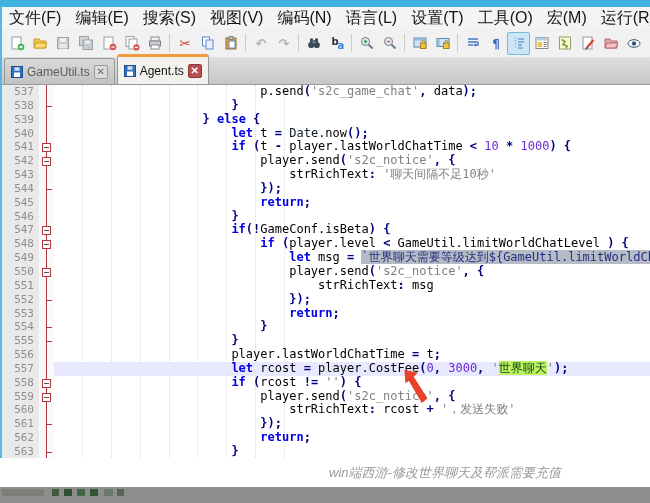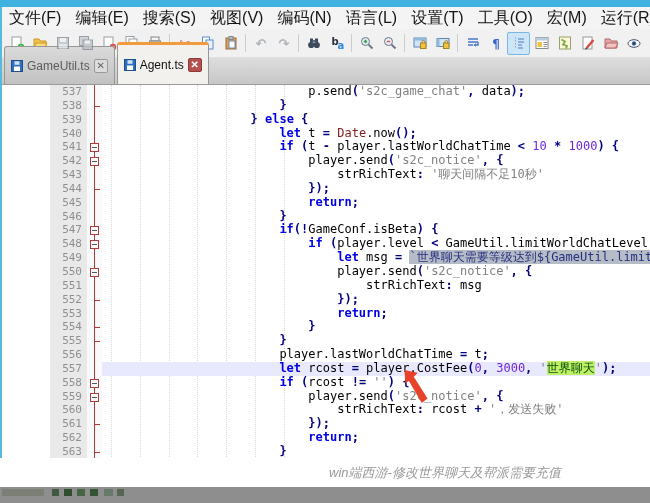--- a/index.html
+++ b/index.html
@@ -7,44 +7,44 @@
   .app{position:relative;width:650px;height:503px;}
   .titlebar{height:7px;background:#3fb2e0;}
   .win{border-left:2px solid #56b9de;}
   .menubar{height:22px;background:#f4f4f4;display:flex;align-items:center;font-size:16px;color:#151515;}
   .menu-item{padding:3px 7px;white-space:nowrap;}
   .toolbar{height:28px;background:#f1f1f1;display:flex;align-items:center;padding-left:3px;border-bottom:1px solid #e0e0e0;}
   .tbtn{width:21px;height:21px;display:flex;align-items:center;justify-content:center;border:1px solid transparent;border-radius:2px;}
   .tbtn.active{background:#cde6f7;border:1px solid #79b7e0;}
   .tsep{width:1px;height:18px;background:#cccccc;margin:0 3px;}
   .tabbar{height:26px;background:linear-gradient(#dddddd,#c7c7c7);display:flex;align-items:flex-end;padding-left:2px;border-bottom:1px solid #9a9a9a;}
-  .tab{height:21px;display:flex;align-items:center;gap:4px;padding:8px 6px;font-size:12px;
+  .tab{height:21px;display:flex;align-items:center;gap:4px;padding:2px 6px;font-size:12px;
     border:1px solid #979797;border-bottom:none;background:linear-gradient(#dadada,#c2c2c2);
     color:#5c5c5c;border-radius:3px 3px 0 0;margin-right:2px;white-space:nowrap;}
   .tab.active{background:#f3f1ee;height:23px;border-top:3px solid #ef9b3e;color:#101010;}
   .tab .closer{font-size:10px;line-height:11px;width:12px;height:12px;text-align:center;color:#666;border:1px solid #9a9a9a;background:#dcdcdc;border-radius:2px;}
   .tab.active .closer{background:#b65050;border-color:#8e3a3a;color:#fff;font-weight:bold;}
   .editor{position:relative;height:374px;background:#ffffff;overflow:hidden;
     font-family:"DejaVu Sans Mono","Liberation Mono",monospace;font-size:12px;}
   .guide{position:absolute;top:0;bottom:0;width:0;border-left:1px dotted #d9d9d9;}
-  .line{display:flex;height:13.85px;line-height:13.85px;white-space:pre;position:relative;margin-left:48px;}
+  .line{display:flex;height:13.85px;line-height:13.85px;white-space:pre;position:relative;}
   .g{width:32px;flex:none;background:#e9e9e9;color:#8f8f8f;text-align:right;padding-right:5px;font-size:11px;}
   .f{width:15px;flex:none;position:relative;background:#fafafa;}
   .f .vl{position:absolute;left:7px;top:0;bottom:0;width:1px;background:#b03a3a;}
   .f .box{position:absolute;left:3px;top:3px;width:7px;height:7px;border:1px solid #b03a3a;background:#fdfdfd;z-index:2;}
   .f .box::after{content:"";position:absolute;left:1px;top:3px;width:5px;height:1px;background:#555;}
   .f .tick{position:absolute;left:8px;top:7px;width:5px;height:1px;background:#b03a3a;}
   .code{flex:1;padding-left:4px;}
   .line.cur .code{background:#e8e8ff;}
   .tk-p{color:#000000;}
   .tk-k{color:#0000e6;font-weight:bold;}
   .tk-o{color:#00007f;font-weight:bold;}
   .tk-s{color:#808080;}
   .tk-n{color:#6d28d9;}
-  .tk-y{color:#7f1d1d;}
+  .tk-y{color:#0f172a;}
   .tk-x{background:#b6bcc6;color:#253080;}
   .tk-h{background:#bef264;color:#0f4d0f;}
   .arrow{position:absolute;left:400px;top:366px;z-index:5;}
   .caption-area{position:absolute;top:458px;left:0;width:650px;height:29px;background:#ffffff;font-style:italic;}
   .caption{position:absolute;top:6px;left:240px;width:410px;text-align:center;font-size:13px;color:#9a9a9a;}
   .bottombar{position:absolute;top:487px;left:0;width:650px;height:16px;background:#8e8e8e;}
   .blk{position:absolute;top:2px;height:7px;}
 </style>
 </head>
 <body>

